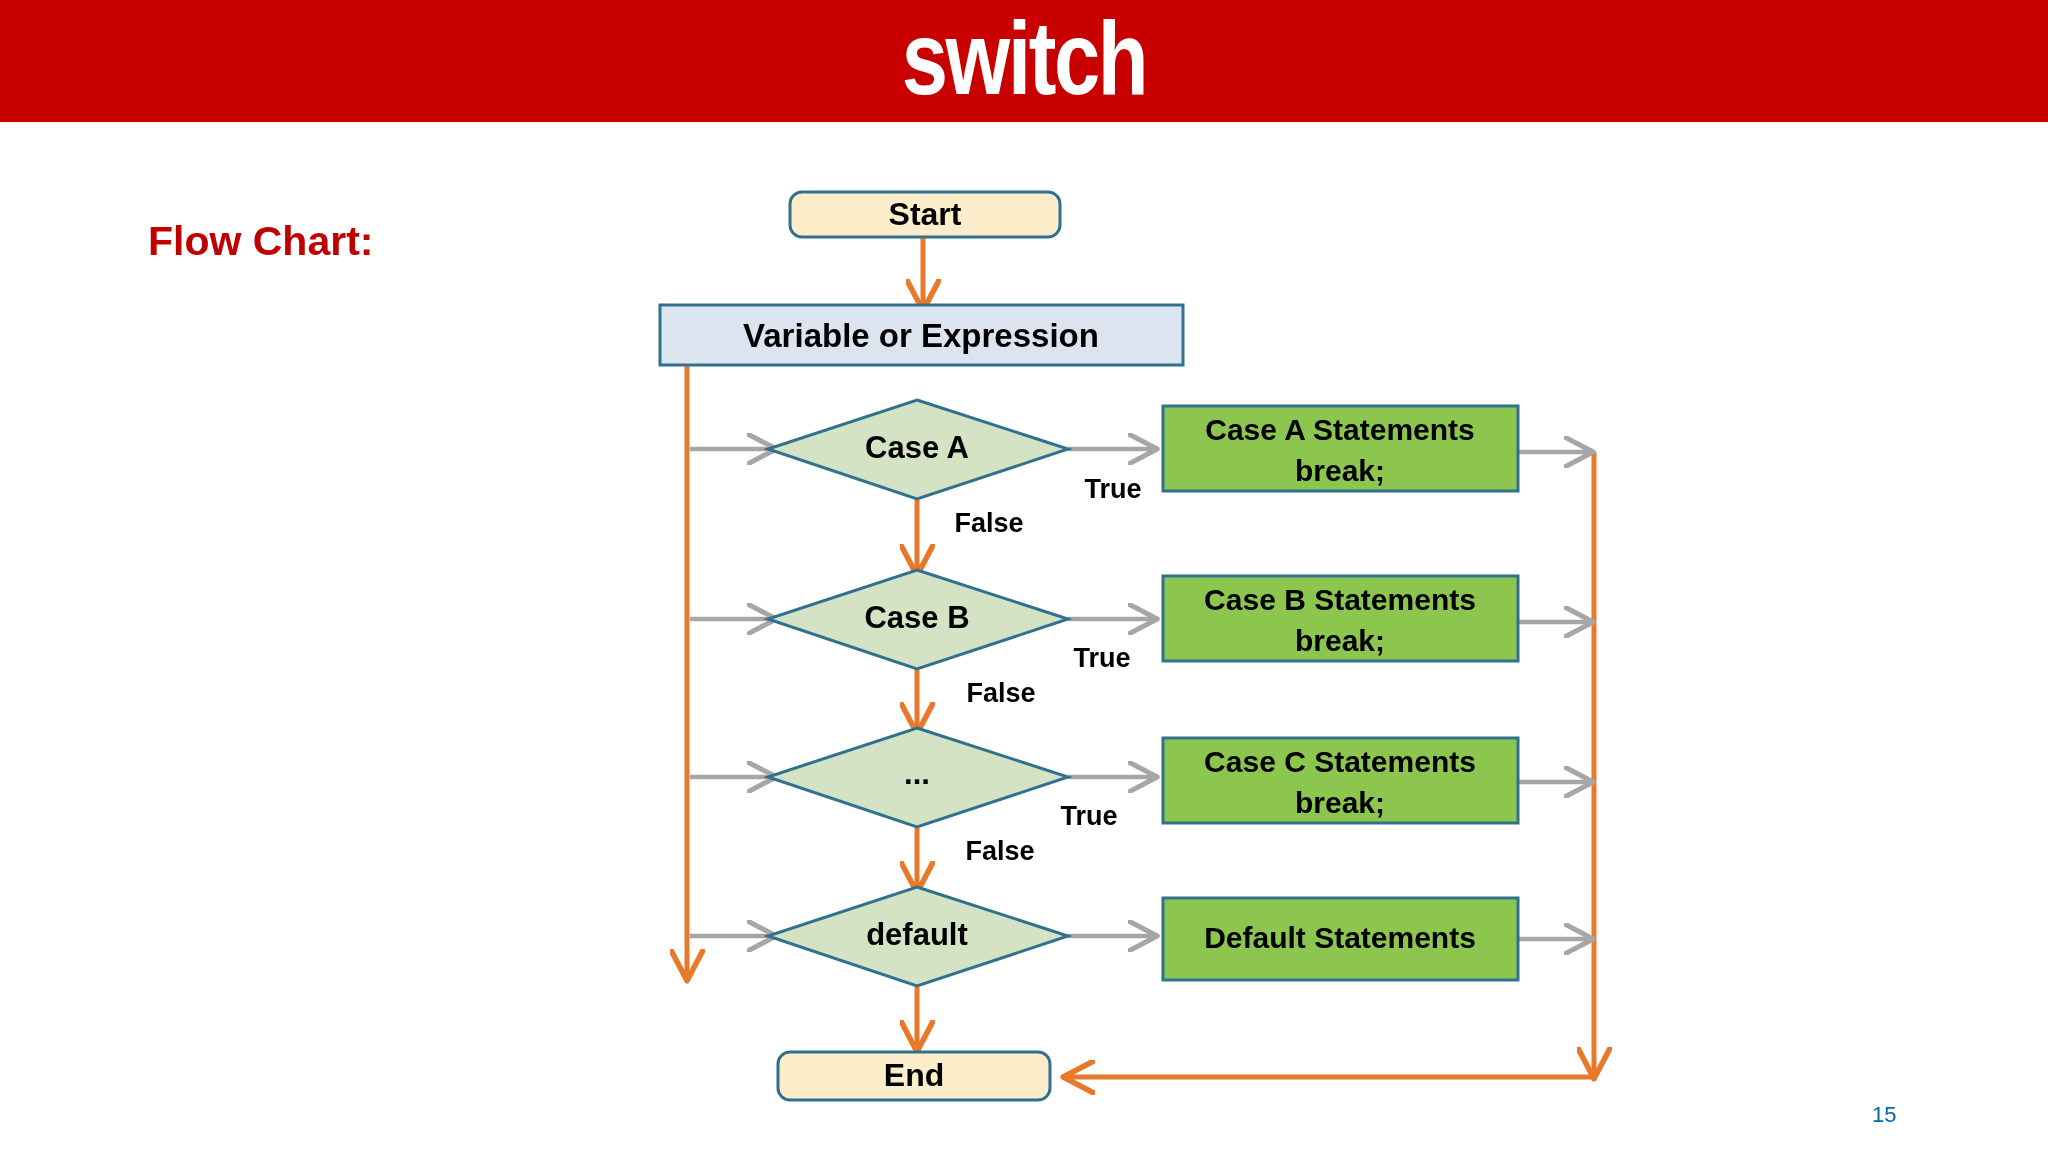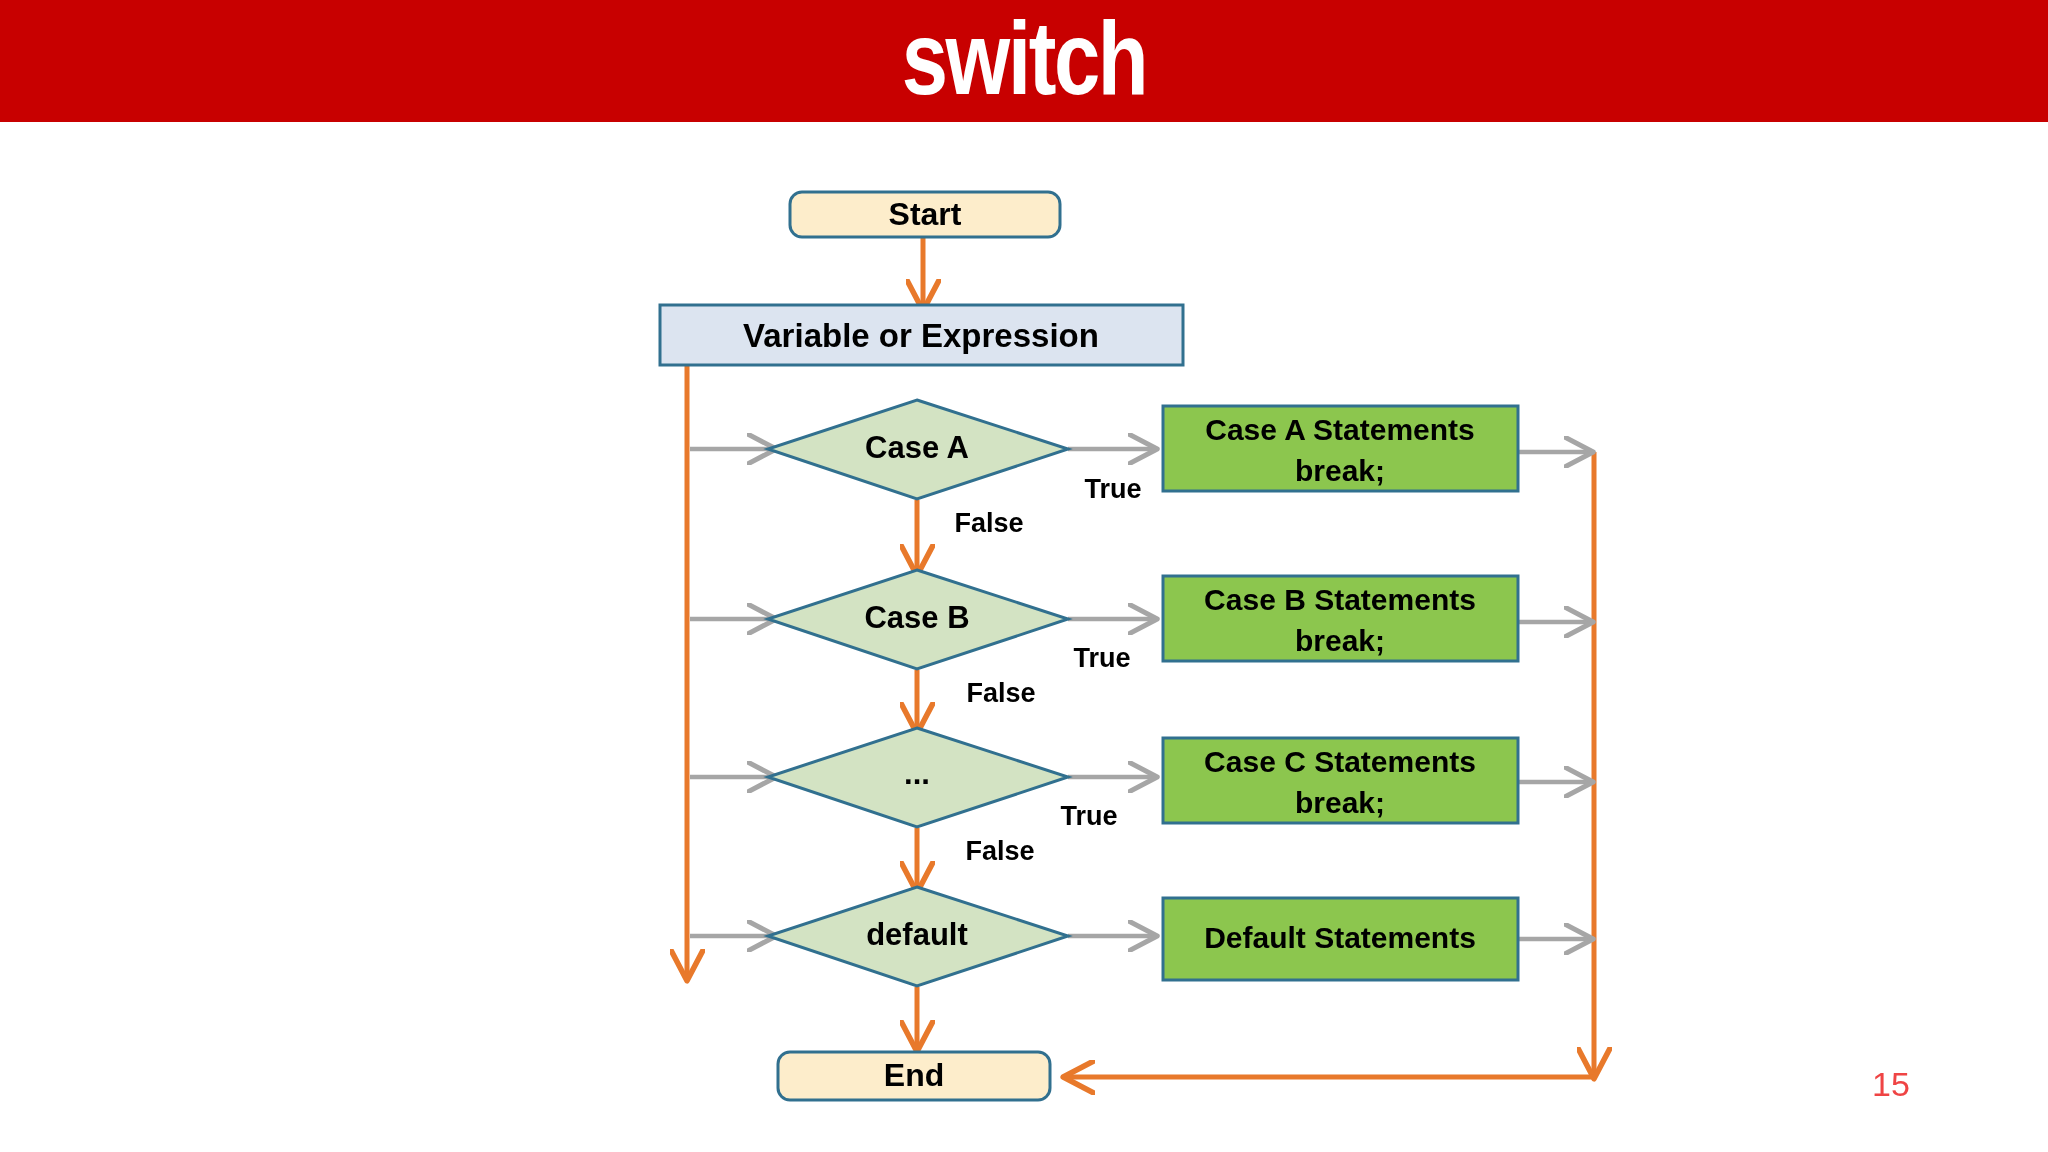--- a/index.html
+++ b/index.html
@@ -50,23 +50,23 @@
     top: 218px;
     font-size: 41px;
     font-weight: bold;
     color: #C00000;
     white-space: nowrap;
   }
   
   #page-number {
     position: absolute;
     left: 1872px;
-    top: 1065px;
-    font-size: 34px;
-    color: #ef4444;
+    top: 1102px;
+    font-size: 22px;
+    color: #0369a1;
   }
   
   #flowchart {
     position: absolute;
     left: 0;
     top: 0;
     width: 2048px;
     height: 1152px;
   }
   .node-label {
@@ -86,20 +86,21 @@
   }
 </style>
 </head>
 <body>
 
 <div id="slide">
 
   <div id="header-banner"></div>
   <div id="slide-title">switch</div>
 
+  <div id="section-heading">Flow Chart:</div>
 
   <svg id="flowchart" viewBox="0 0 2048 1152">
     <defs>
       <marker id="arrow-orange" viewBox="0 0 12 12" refX="9" refY="6" markerWidth="7" markerHeight="7" orient="auto-start-reverse">
         <path d="M 0.5 0.5 L 11 6 L 0.5 11.5" fill="none" stroke="#E8792B" stroke-width="1.9" stroke-linecap="round" stroke-linejoin="round"></path>
       </marker>
       <marker id="arrow-gray" viewBox="0 0 12 12" refX="9" refY="6" markerWidth="7" markerHeight="7" orient="auto-start-reverse">
         <path d="M 0.5 0.5 L 11 6 L 0.5 11.5" fill="none" stroke="#A6A6A6" stroke-width="1.9" stroke-linecap="round" stroke-linejoin="round"></path>
       </marker>
     </defs>

